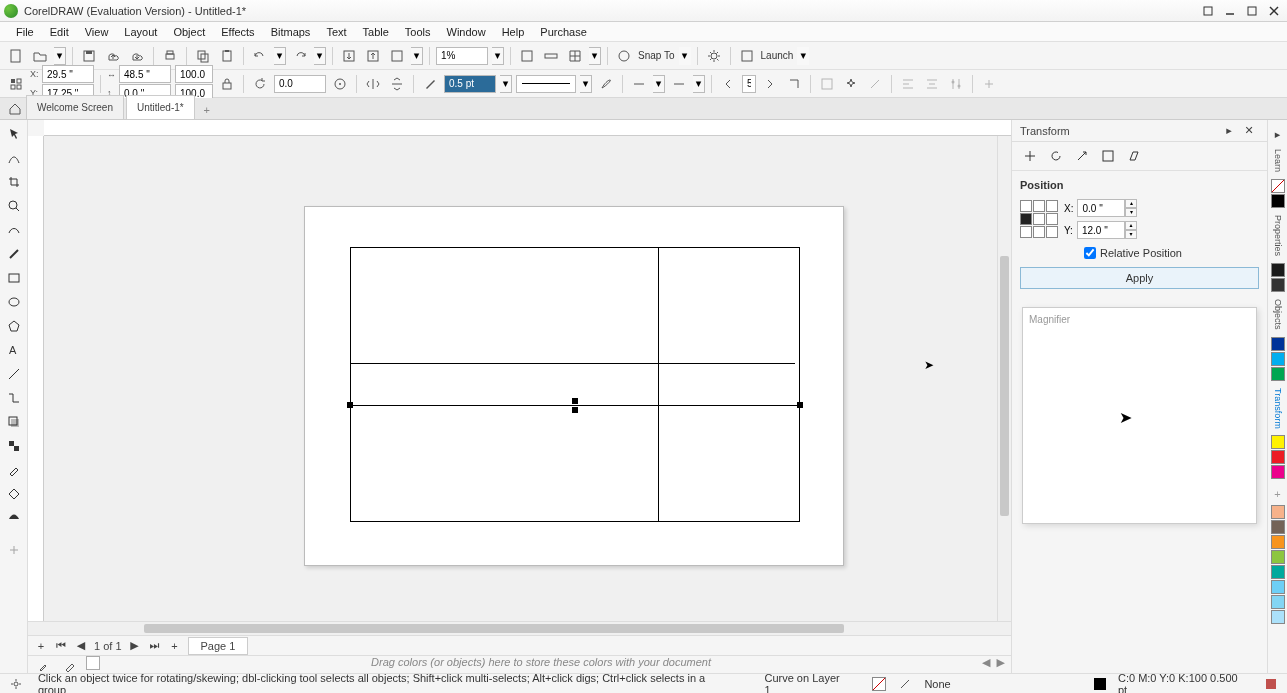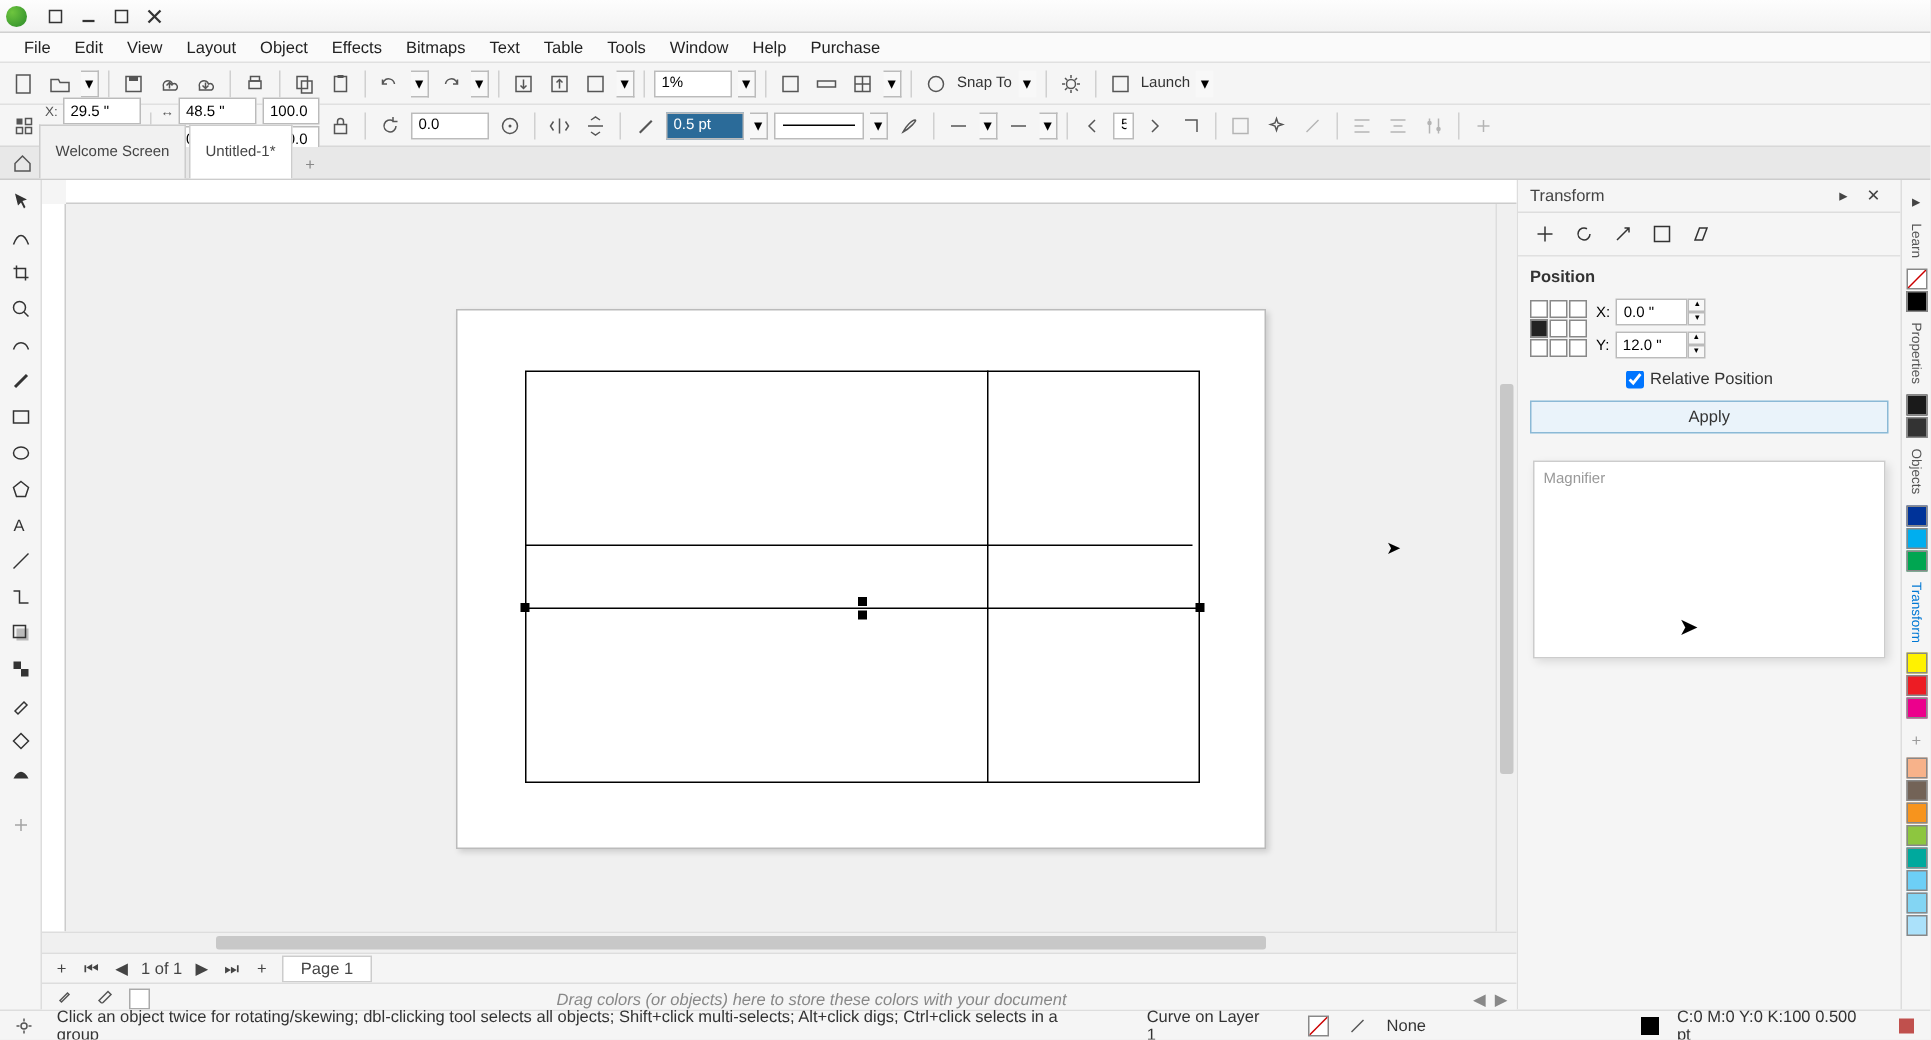--- a/index.html
+++ b/index.html
@@ -19,21 +19,21 @@
 .tinput.small { width: 52px; }
 .tinput.sel { background: #2b6b99; color: #fff; }
 .dropdown-arrow { width: 12px; height: 18px; display: flex; align-items: center; justify-content: center; border: 1px solid #bbb; border-left: none; background: #f8f8f8; cursor: pointer; }
 .spinbtns { display: flex; flex-direction: column; width: 12px; }
 .spinbtns div { height: 9px; border: 1px solid #bbb; background: #f8f8f8; font-size: 6px; text-align: center; line-height: 6px; cursor: pointer; }
 .coord-group { display: flex; flex-direction: column; gap: 1px; }
 .coord-row { display: flex; align-items: center; gap: 2px; }
 .coord-lbl { font-size: 9px; color: #555; width: 10px; }
 .tabbar { height: 22px; background: #e8e8e8; border-bottom: 1px solid #ccc; display: flex; align-items: flex-end; padding-left: 4px; }
 .tabbar .home { width: 22px; height: 20px; display: flex; align-items: center; justify-content: center; cursor: pointer; }
-.tabbar .tab { height: 36px; padding: 0 10px; border: 1px solid #ccc; border-bottom: none; background: #f1f1f1; margin-right: 2px; display: flex; align-items: center; font-size: 10px; color: #444; cursor: pointer; }
+.tabbar .tab { height: 24px; padding: 0 10px; border: 1px solid #ccc; border-bottom: none; background: #f1f1f1; margin-right: 2px; display: flex; align-items: center; font-size: 10px; color: #444; cursor: pointer; }
 .tabbar .tab.active { background: #fff; }
 .tabbar .newtab { width: 20px; height: 18px; display: flex; align-items: center; justify-content: center; color: #888; cursor: pointer; }
 .workarea { flex: 1; display: flex; overflow: hidden; }
 .toolbox { width: 28px; background: #f5f5f5; border-right: 1px solid #ddd; display: flex; flex-direction: column; align-items: center; padding-top: 4px; gap: 4px; }
 .toolbox .tool { width: 22px; height: 20px; display: flex; align-items: center; justify-content: center; color: #444; cursor: pointer; border-radius: 2px; }
 .canvas-area { flex: 1; display: flex; flex-direction: column; background: #f5f5f5; position: relative; }
 .hruler { height: 16px; background: #fff; border-bottom: 1px solid #ccc; margin-left: 16px; position: relative; overflow: hidden; font-size: 8px; color: #666; }
 .canvas-row { flex: 1; display: flex; overflow: hidden; }
 .vruler { width: 16px; background: #fff; border-right: 1px solid #ccc; position: relative; overflow: hidden; font-size: 8px; color: #666; }
 .canvas { flex: 1; background: #f0f0f0; position: relative; overflow: hidden; }
@@ -42,54 +42,55 @@
 .page { position: absolute; left: 260px; top: 70px; width: 540px; height: 360px; background: #fff; border: 1px solid #bbb; box-shadow: 2px 2px 4px rgba(0,0,0,0.15); }
 .drawn-rect { position: absolute; border: 1px solid #000; background: transparent; }
 .sel-handle { position: absolute; width: 6px; height: 6px; background: #000; }
 .hscroll-row { height: 14px; display: flex; background: #f0f0f0; border-top: 1px solid #ddd; }
 .hscroll-row .corner { width: 16px; }
 .hscroll-row .track { flex: 1; position: relative; margin-right: 14px; }
 .hscroll-row .thumb { position: absolute; left: 100px; width: 700px; top: 2px; bottom: 2px; background: #c8c8c8; border-radius: 2px; }
 .pagenav { height: 20px; background: #f5f5f5; border-top: 1px solid #ddd; display: flex; align-items: center; padding: 0 6px; gap: 6px; font-size: 10px; color: #444; }
 .pagenav .navbtn { width: 14px; height: 14px; display: flex; align-items: center; justify-content: center; cursor: pointer; }
 .pagenav .ptab { padding: 2px 12px; border: 1px solid #ccc; background: #fff; }
-.colorbar { height: 18px; background: #f5f5f5; border-top: 1px solid #ddd; display: flex; align-items: flex-end; padding: 0 6px; gap: 6px; font-size: 10px; color: #888; }
+.colorbar { height: 18px; background: #f5f5f5; border-top: 1px solid #ddd; display: flex; align-items: flex-start; padding: 0 6px; gap: 6px; font-size: 10px; color: #888; }
 .statusbar { height: 20px; background: #f5f5f5; border-top: 1px solid #ddd; display: flex; align-items: center; padding: 0 6px; font-size: 10px; color: #333; gap: 12px; }
 .statusbar .grow { flex: 1; }
 .docker { width: 256px; background: #f5f5f5; border-left: 1px solid #ddd; display: flex; flex-direction: column; }
 .docker-hdr { height: 22px; display: flex; align-items: center; padding: 0 8px; border-bottom: 1px solid #ddd; font-size: 11px; color: #444; }
 .docker-hdr .spacer { flex: 1; }
 .docker-tabs { display: flex; padding: 4px 8px; gap: 6px; border-bottom: 1px solid #e0e0e0; }
 .docker-tabs .dt { width: 20px; height: 20px; display: flex; align-items: center; justify-content: center; cursor: pointer; color: #444; }
 .docker-body { padding: 8px; display: flex; flex-direction: column; gap: 8px; }
 .docker-body .lbl { font-weight: 600; font-size: 11px; color: #333; }
 .posrow { display: flex; align-items: center; gap: 6px; }
 .anchor-grid { display: grid; grid-template-columns: repeat(3, 12px); grid-template-rows: repeat(3, 12px); gap: 1px; }
 .anchor-grid div { border: 1px solid #888; background: #fff; cursor: pointer; }
 .anchor-grid div.sel { background: #222; }
 .numfield { display: flex; }
 .numfield input { width: 48px; height: 18px; border: 1px solid #bbb; padding: 0 4px; font-size: 10px; }
 .check { display: flex; align-items: center; gap: 4px; font-size: 10px; color: #333; }
 .check input { width: 12px; height: 12px; }
 .applybtn { height: 22px; border: 1px solid #8bb9d6; background: #eaf3fa; display: flex; align-items: center; justify-content: center; font-size: 11px; color: #333; cursor: pointer; }
-.magnifier { margin: 10px; border: 1px solid #ccc; background: #fff; height: 132px; padding: 6px; box-shadow: 2px 2px 6px rgba(0,0,0,0.12); position: relative; }
+.magnifier { margin: 10px; border: 1px solid #ccc; background: #fff; height: 217px; padding: 6px; box-shadow: 2px 2px 6px rgba(0,0,0,0.12); position: relative; }
 .magnifier .mtitle { font-size: 10px; color: #999; }
 .magnifier .mcursor { position: absolute; left: 96px; top: 100px; font-size: 16px; }
 .rtabs { width: 20px; background: #f5f5f5; border-left: 1px solid #ddd; display: flex; flex-direction: column; align-items: center; padding-top: 6px; gap: 1px; }
 .rtabs .swatch { width: 14px; height: 14px; border: 1px solid #888; }
 .rtabs .vtab { writing-mode: vertical-rl; font-size: 9px; color: #555; padding: 6px 0; cursor: pointer; }
 .stroke-preview { width: 60px; height: 18px; border: 1px solid #bbb; background: #fff; display: flex; align-items: center; justify-content: center; }
 .stroke-preview .line { width: 48px; height: 1px; background: #000; }
 svg { display: block; }
 </style>
 </head>
 <body>
 
 <div class="titlebar">
   <div class="logo"></div>
+  <div class="title">CorelDRAW (Evaluation Version) - Untitled-1*</div>
   <div class="winbtn">
       <svg width="10" height="10">
         <rect x="1" y="1" width="8" height="8" fill="none" stroke="#333"></rect>
       </svg>
     </div>
   <div class="winbtn">
       <svg width="10" height="10">
         <line x1="1" y1="8" x2="9" y2="8" stroke="#333" stroke-width="1.5"></line>
       </svg>
     </div>

